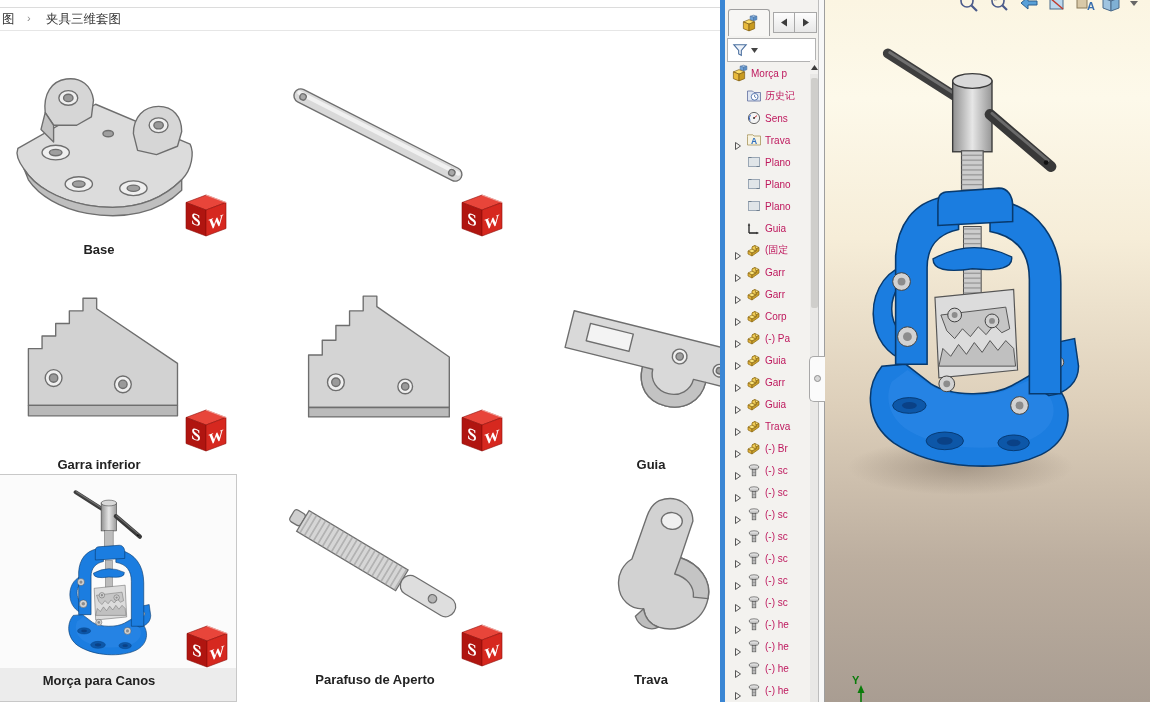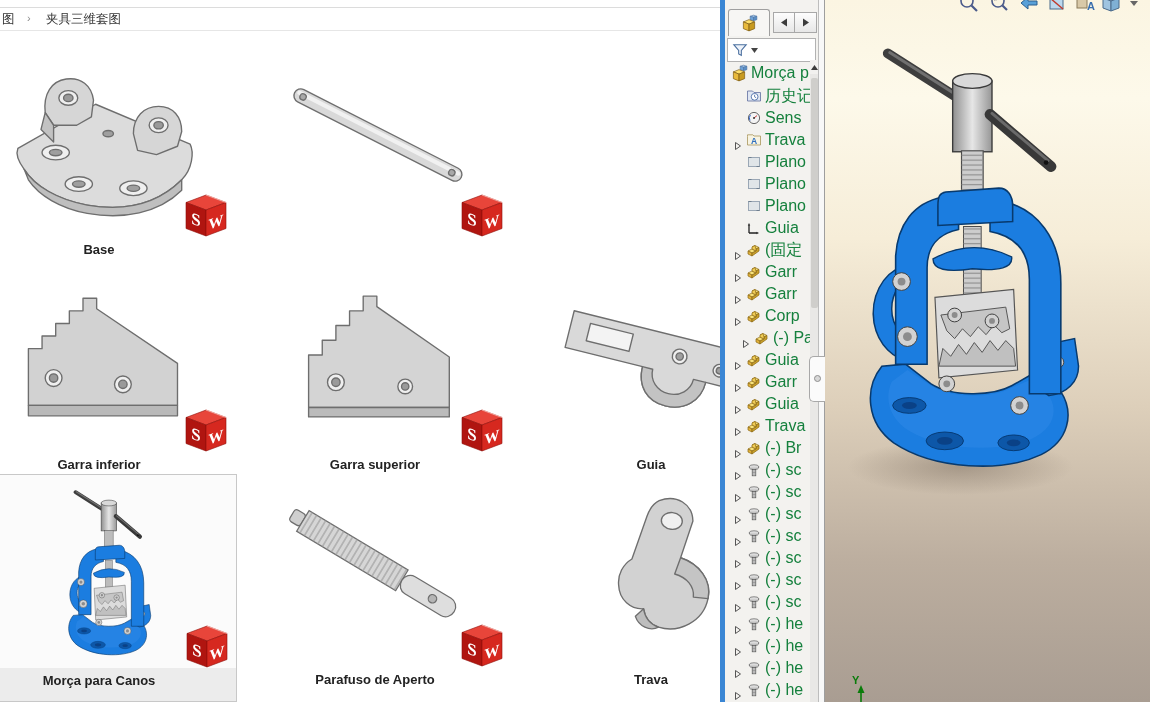--- a/index.html
+++ b/index.html
@@ -39,21 +39,21 @@
              display:flex; align-items:center; justify-content:center; cursor:pointer; }
   .nav-btn + .nav-btn { border-left:none; }
   #filter-box { position:absolute; left:2px; top:38px; width:89px; height:24px; background:#fff;
                 border:1px solid #b2b2b2; display:flex; align-items:center; padding-left:4px; cursor:pointer; }
   #filter-box .caret { margin-left:3px; }
 
   #tree-items { position:absolute; left:0; top:62px; width:85px; height:640px; overflow:hidden; }
   .tree-row { position:absolute; left:0; width:85px; height:22px; display:flex; align-items:center; cursor:pointer; }
   .tree-row .exp { position:absolute; left:9px; width:8px; height:8px; }
   .tree-row .ticon { position:absolute; left:21px; width:16px; height:16px; }
-  .tree-row .tlabel { position:absolute; left:40px; right:0; font-size:16px; color:#15803d; white-space:nowrap; overflow:hidden; }
+  .tree-row .tlabel { position:absolute; left:40px; right:0; font-size:10px; color:#be185d; white-space:nowrap; overflow:hidden; }
   .tree-row.root .ticon { left:5px; width:18px; height:18px; }
   .tree-row.root .tlabel { left:26px; }
 
   #tree-scrollbar { position:absolute; left:810px; top:60px; width:9px; height:642px; background:#e9e8e6; }
   #tree-scroll-up { position:absolute; left:0; top:0; width:9px; height:14px; background:#f2f1ef; cursor:pointer;
                     display:flex; align-items:center; justify-content:center; }
   #tree-thumb { position:absolute; left:1px; top:18px; width:7px; height:230px; background:#cfcecb; border-radius:2px; cursor:pointer; }
 
   #splitter { position:absolute; left:818px; top:0; width:7px; height:702px; background:#f8f8f8;
               border-left:1px solid #bdbdbd; border-right:1px solid #9e9e9e; }
@@ -281,21 +281,20 @@
           </svg>
     <div class="tile-label">Garra inferior</div>
   </div>
         <div class="tile" style="left: 237px; top: 228px; height: 215px;">
     <svg class="art">
             <use href="#art-garra-sup"></use>
           </svg>
     <svg class="badge">
             <use href="#sw-badge"></use>
           </svg>
-    <div class="tile-label">Garra superior</div>
   </div>
         <div class="tile" style="left: 513px; top: 228px; height: 215px;">
     <svg class="art">
             <use href="#art-guia"></use>
           </svg>
 
     <div class="tile-label">Guia</div>
   </div>
         <div class="tile selected" style="left: -39px; top: 443px; height: 228px;">
     <svg class="art">
@@ -481,21 +480,21 @@
               <g stroke="#8a6714" stroke-width=".7" stroke-linejoin="round">
                 <polygon points="2,9 6,7 10,9 6,11" fill="#f8e27a"></polygon>
                 <polygon points="6,5 9,3.5 13,5.5 10,7" fill="#f8e27a"></polygon>
                 <polygon points="2,9 6,11 6,14 2,12" fill="#e3b33a"></polygon>
                 <polygon points="6,11 10,9 10,7 13,5.5 13,9 6,14" fill="#caa12a"></polygon>
                 <polygon points="6,7 6,5 9,3.5 10,7 10,9" fill="#f0cc55"></polygon>
               </g>
             </svg></span>
           <span class="tlabel">Corp</span>
         </div>
-        <div class="tree-row" style="top: 265px; margin-left: 8px;">
+        <div class="tree-row" style="top: 265px;">
           <span class="exp"><svg viewBox="0 0 8 8" width="8" height="8">
               <polygon points="1.5,0.5 6.5,4 1.5,7.5" fill="none" stroke="#555" stroke-width="1"></polygon>
             </svg></span>
           <span class="ticon"><svg viewBox="0 0 16 16">
               <g stroke="#8a6714" stroke-width=".7" stroke-linejoin="round">
                 <polygon points="2,9 6,7 10,9 6,11" fill="#f8e27a"></polygon>
                 <polygon points="6,5 9,3.5 13,5.5 10,7" fill="#f8e27a"></polygon>
                 <polygon points="2,9 6,11 6,14 2,12" fill="#e3b33a"></polygon>
                 <polygon points="6,11 10,9 10,7 13,5.5 13,9 6,14" fill="#caa12a"></polygon>
                 <polygon points="6,7 6,5 9,3.5 10,7 10,9" fill="#f0cc55"></polygon>

